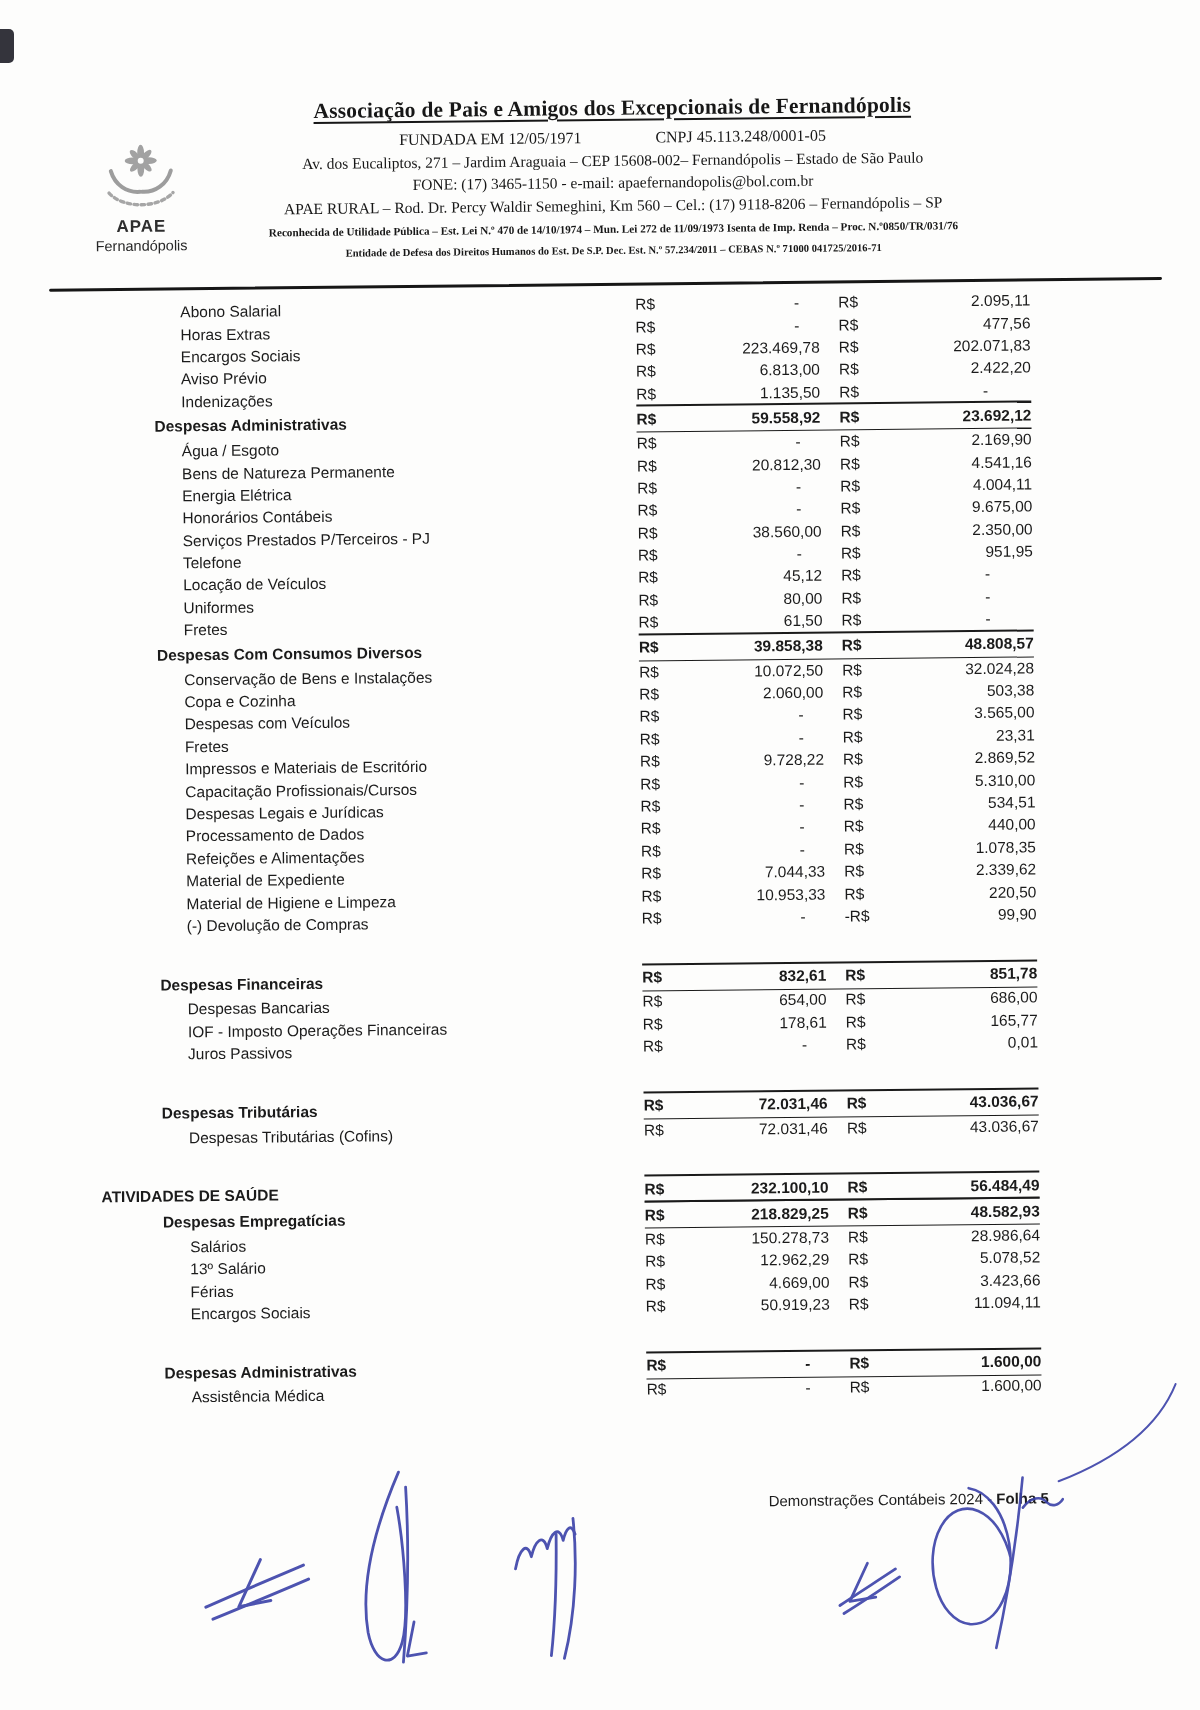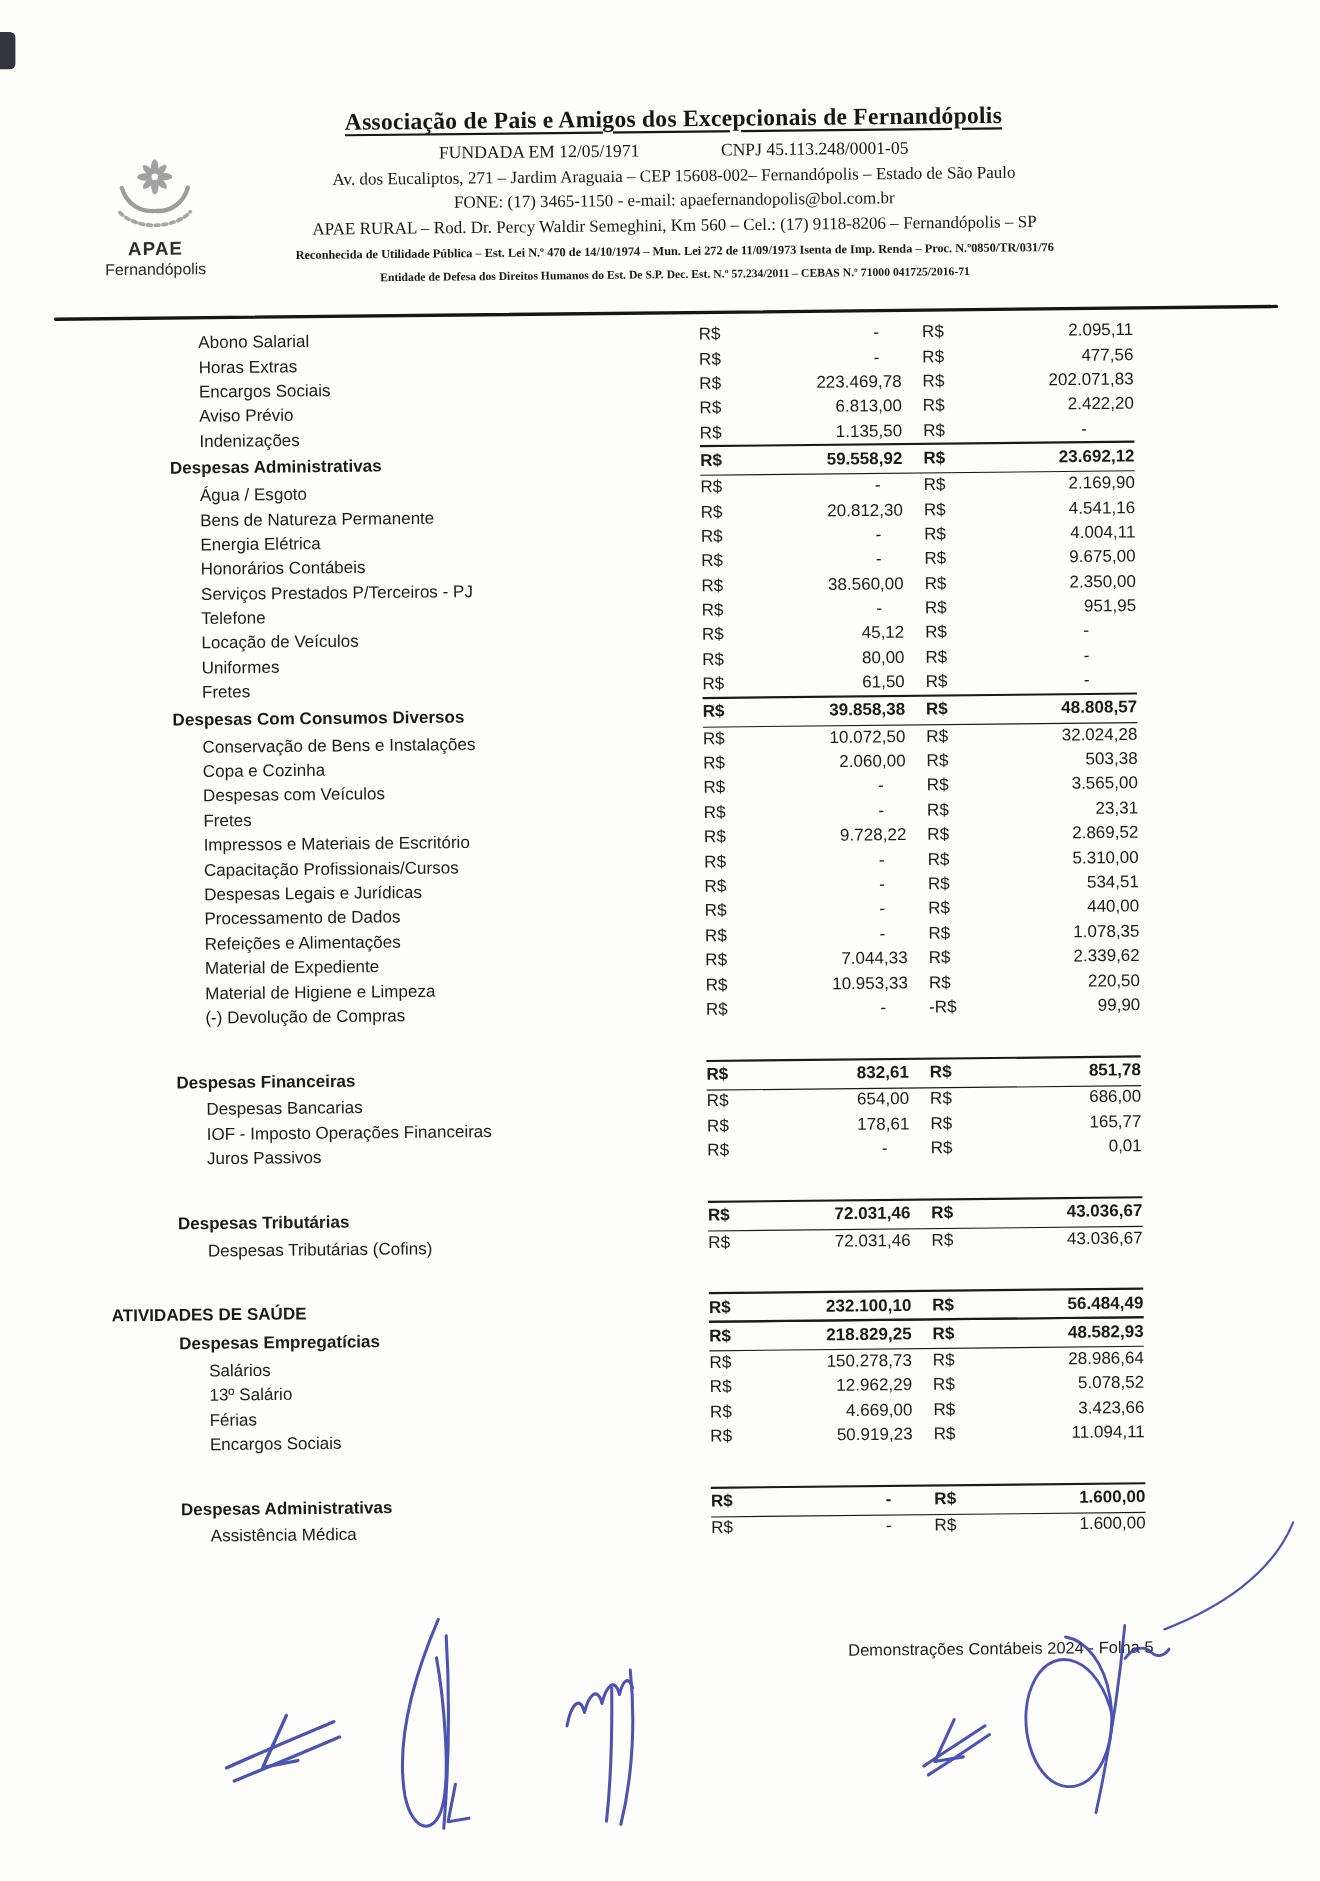--- a/index.html
+++ b/index.html
@@ -73,21 +73,21 @@
   .val.v1{width:132px;}
   .val.v2{flex:1;}
   .val.v1.dash{padding-right:20px;width:112px;}
   .val.v2.dash{padding-right:43px;}
   .tgap{height:34px;}
   
   .footer{
     position:absolute;right:158px;top:1494px;
     font-size:15px;color:#1c1c1c;white-space:nowrap;
   }
-  .footer .b{font-weight:normal;margin-top:35px;}
+  .footer .b{font-weight:bold;margin-top:35px;}
   
   .signatures{position:absolute;left:0;top:0;width:1200px;height:1710px;pointer-events:none;}
 </style>
 </head>
 <body>
 
 <div class="page">
   <div class="corner-mark"></div>
 
   <div class="rotwrap">

